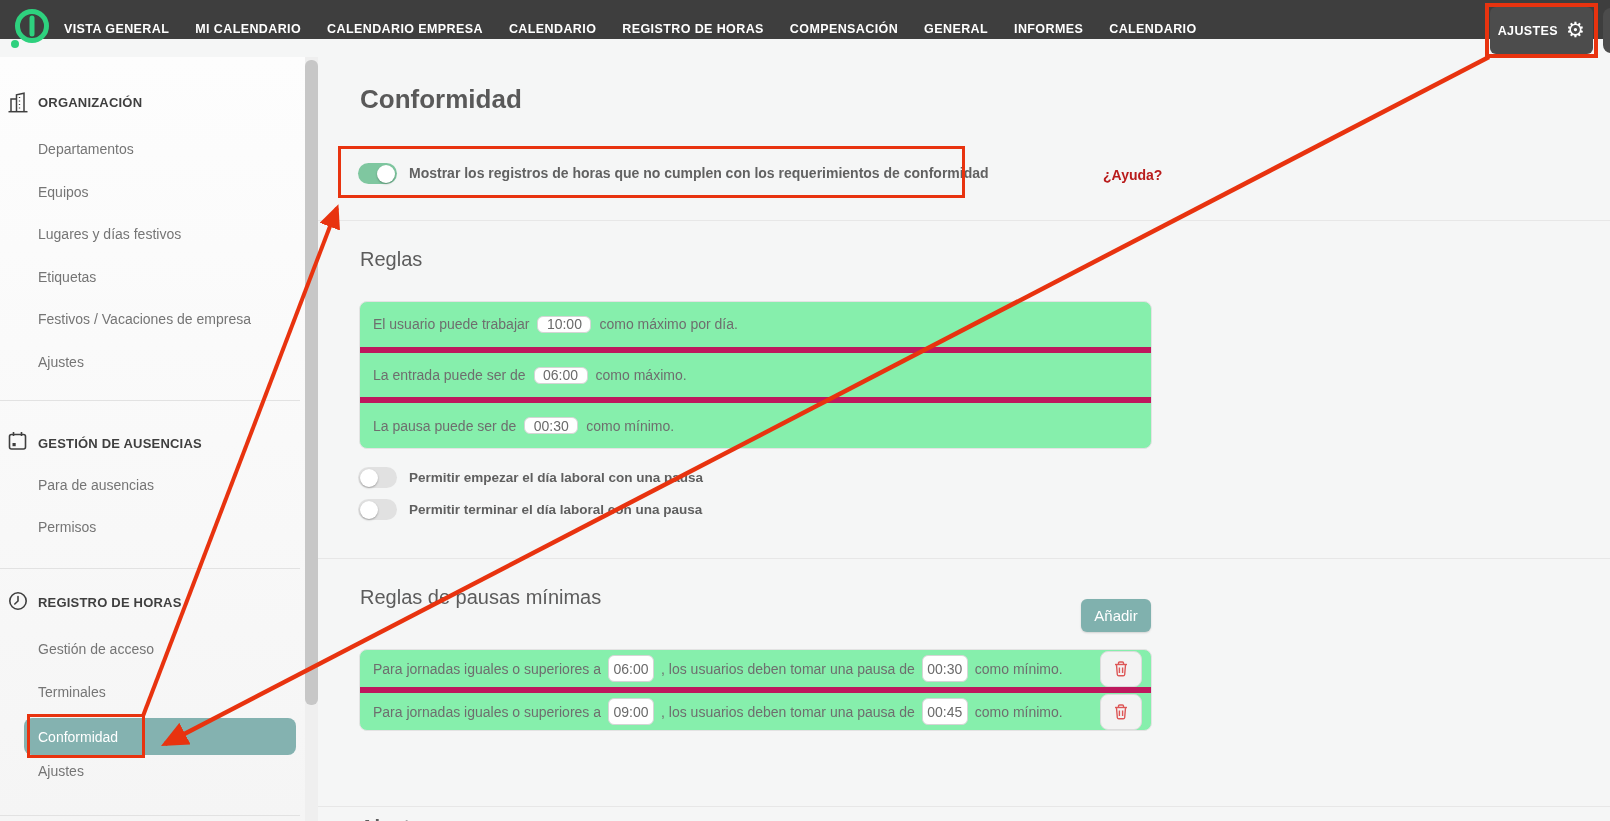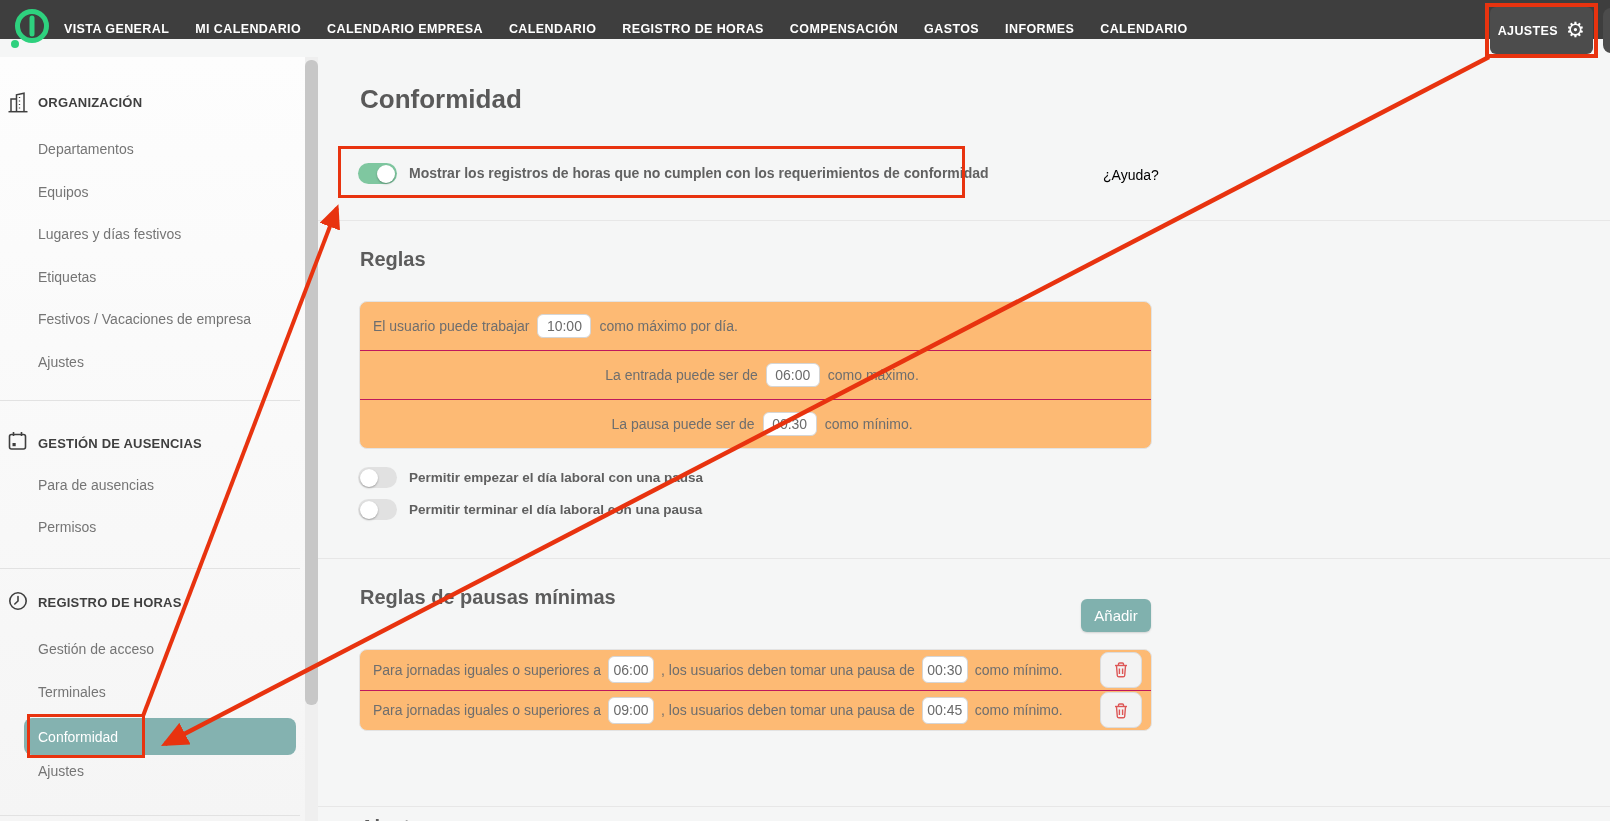--- a/index.html
+++ b/index.html
@@ -22,35 +22,35 @@
   .sb-head{position:absolute;left:38px;font-size:13px;font-weight:bold;color:#3f3f3f;letter-spacing:.2px;white-space:nowrap;}
   .sb-item{position:absolute;left:38px;font-size:14px;color:#757575;cursor:pointer;white-space:nowrap;}
   .sb-icon{position:absolute;left:8px;}
   .sb-div{position:absolute;left:0;width:300px;height:1px;background:#e2e2e2;}
   .pill{position:absolute;left:24px;top:661px;width:272px;height:37px;background:#84b2b0;border-radius:8px;
     color:#fff;font-size:14px;display:flex;align-items:center;padding-left:14px;box-sizing:border-box;cursor:pointer;}
   .sb-track{position:absolute;left:305px;top:57px;width:13px;height:764px;background:#efefef;}
   .sb-thumb{position:absolute;left:305px;top:60px;width:13px;height:645px;background:#c7c7c7;border-radius:6px;}
   
   .h1{position:absolute;left:360px;top:84px;font-size:26px;font-weight:600;color:#595959;}
-  .h2{position:absolute;font-size:20px;font-weight:700;color:#5c5c5c;}
+  .h2{position:absolute;font-size:20px;font-weight:400;color:#5c5c5c;}
   .tgl{position:absolute;width:39px;height:21px;border-radius:11px;cursor:pointer;}
   .tgl .knob{position:absolute;top:1.5px;width:18px;height:18px;border-radius:50%;background:#fff;
     box-shadow:0 1px 2px rgba(0,0,0,.3);}
   .tgl.on{background:#7fc7a0;}  .tgl.on .knob{right:2px;}
   .tgl.off{background:#e1e1e1;} .tgl.off .knob{left:2px;}
   .lbl{position:absolute;font-size:14px;color:#666;}
   .lbl-b{position:absolute;font-size:13.5px;font-weight:600;color:#5f5f5f;}
-  .help{position:absolute;left:1103px;top:167px;font-size:14px;font-weight:normal;color:#000000;cursor:pointer;}
+  .help{position:absolute;left:1103px;top:167px;font-size:14px;font-weight:bold;color:#b91c1c;cursor:pointer;}
   .mdiv{position:absolute;left:318px;width:1292px;height:1px;background:#e7e7e7;}
-  .card{position:absolute;left:359px;width:793px;background:#fdba74;border:1px solid #e3e3e3;border-radius:8px;
+  .card{position:absolute;left:359px;width:793px;background:#86efac;border:1px solid #e3e3e3;border-radius:8px;
     box-sizing:border-box;display:flex;flex-direction:column;}
   .row{flex:1;display:flex;align-items:center;padding-left:13px;color:#6e6e6e;font-size:14px;white-space:nowrap;}
-  .row + .row{border-top:1px solid #be185d;justify-content:center;}
-  .tinput{border:1px solid #d5d5d5;border-radius:6px;width:54px;height:24px;text-align:center;color:#6a6a6a;
+  .row + .row{border-top:6px solid #be185d;}
+  .tinput{border:1px solid #d5d5d5;border-radius:6px;width:54px;height:17px;text-align:center;color:#6a6a6a;
     font-size:14px;background:#fff;margin:0 8px;font-family:"Liberation Sans",sans-serif;box-sizing:border-box;}
   .tinput.sm{width:46px;height:27px;margin:0 7px;}
   .trash-btn{margin-left:auto;margin-right:9px;width:40px;height:34px;background:#f3f3f3;border:1px solid #dcdcdc;
     border-radius:8px;display:flex;align-items:center;justify-content:center;cursor:pointer;}
   .add-btn{position:absolute;left:1081px;top:599px;width:70px;height:33px;background:#80b1ae;border:none;border-radius:6px;
     color:#fff;font-size:15px;font-family:"Liberation Sans",sans-serif;cursor:pointer;box-shadow:0 1px 2px rgba(0,0,0,.15);}
   .clip{position:absolute;left:360px;top:816px;height:5px;overflow:hidden;font-size:20px;font-weight:600;color:#5d5d5d;}
   
   .abox{position:absolute;border:3px solid #e8330f;z-index:40;pointer-events:none;box-sizing:border-box;}
   .abox.thick{border-width:4px;}
@@ -65,21 +65,21 @@
     <line x1="24" y1="14" x2="24" y2="30" stroke="#2ed17e" stroke-width="5" stroke-linecap="round"></line>
     <circle cx="7" cy="40" r="4" fill="#2ed17e"></circle>
   </svg>
   <div class="nav">
     <span>VISTA GENERAL</span>
     <span>MI CALENDARIO</span>
     <span>CALENDARIO EMPRESA</span>
     <span>CALENDARIO</span>
     <span>REGISTRO DE HORAS</span>
     <span>COMPENSACIÓN</span>
-    <span>GASTOS</span>
+    <span>GENERAL</span>
     <span>INFORMES</span>
     <span>CALENDARIO</span>
   </div>
   <div class="ajustes-btn">
     <span>AJUSTES</span>
     <span class="gear">⚙</span>
   </div>
   <div class="sliver-btn"></div>
 </div>
 

